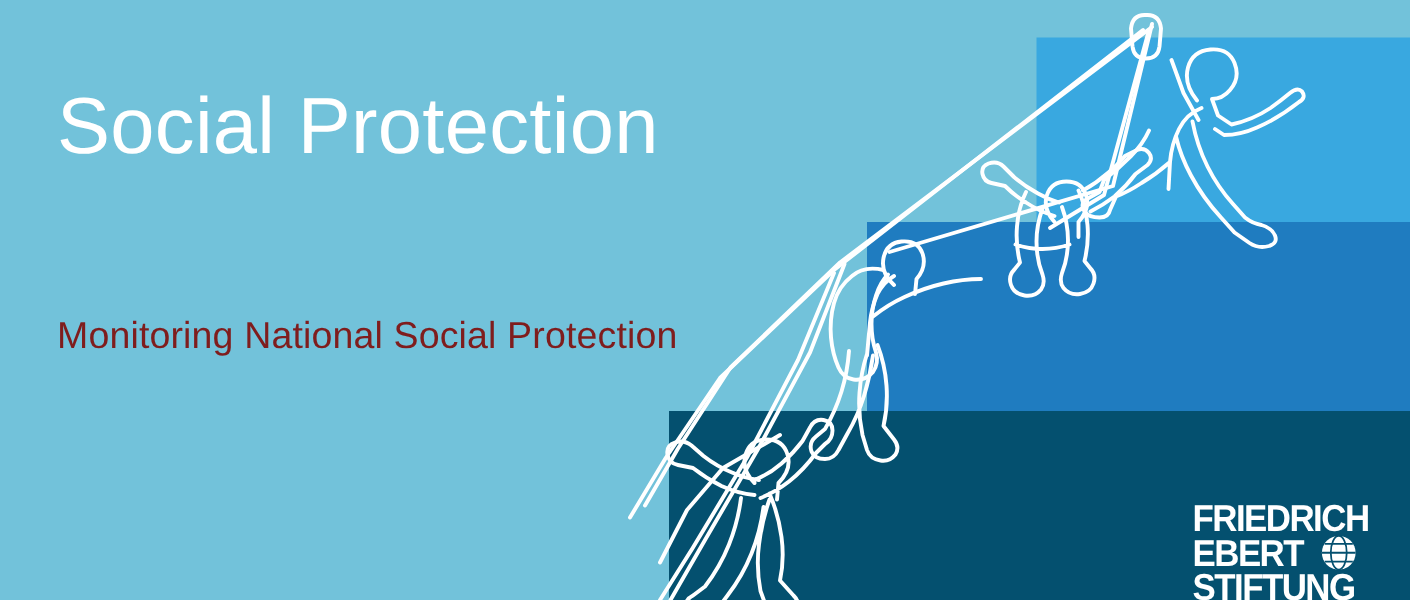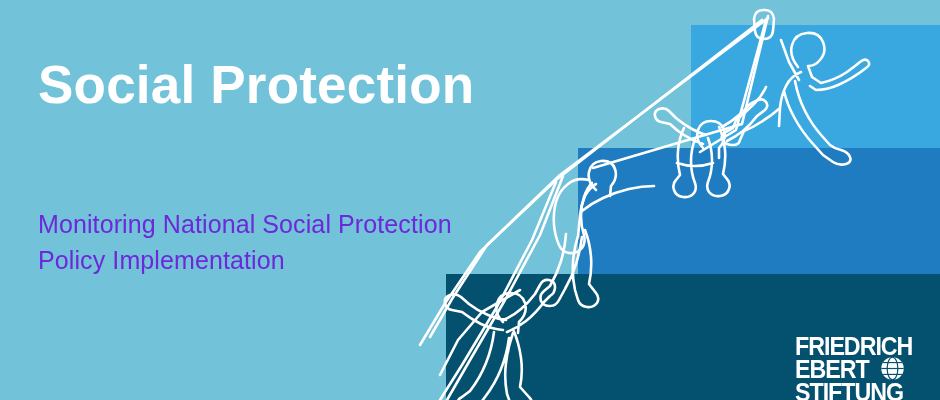--- a/index.html
+++ b/index.html
@@ -29,33 +29,33 @@
     position: absolute;
     left: 38px;
     top: 52px;
     width: 520px;
     z-index: 6;
   }
   .title-line {
     color: #ffffff;
     font-size: 53px;
     line-height: 66px;
-    font-weight: 700;
+    font-weight: 400;
     letter-spacing: 0.2px;
     white-space: nowrap;
   }
   #subtitle-wrap {
     position: absolute;
     left: 38px;
     top: 206px;
     width: 480px;
     z-index: 6;
   }
   .subtitle-line {
-    color: #6d28d9;
+    color: #7f1d1d;
     font-size: 25px;
     line-height: 36px;
     font-weight: 300;
     letter-spacing: 0.1px;
     white-space: nowrap;
   }
 
   
   #artwork {
     position: absolute;
@@ -207,21 +207,20 @@
 
     </g>
   </svg>
 
   <div id="title-wrap">
     <div class="title-line">Social Protection</div>
   </div>
 
   <div id="subtitle-wrap">
     <div class="subtitle-line">Monitoring National Social Protection</div>
-    <div class="subtitle-line">Policy Implementation</div>
   </div>
 
   <div id="fes-logo">
     <div class="logo-row">FRIEDRICH</div>
     <div class="logo-row">EBERT</div>
     <div class="logo-row">STIFTUNG</div>
     <svg id="logo-globe" viewBox="0 0 40 40">
       <circle cx="20" cy="20" r="18" fill="#ffffff"></circle>
       <g stroke="#04506f" stroke-width="1.9" fill="none">
         <ellipse cx="20" cy="20" rx="8.5" ry="18"></ellipse>

